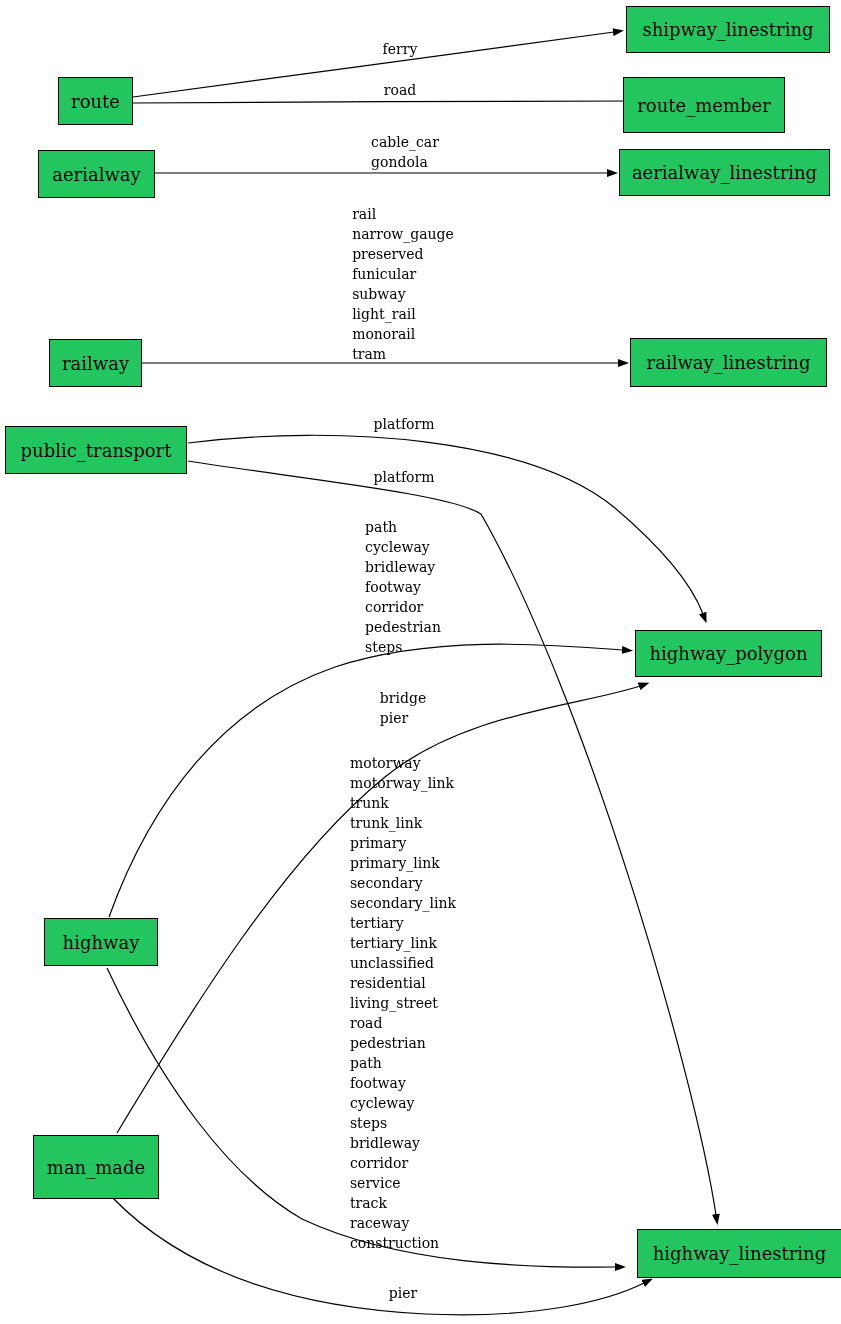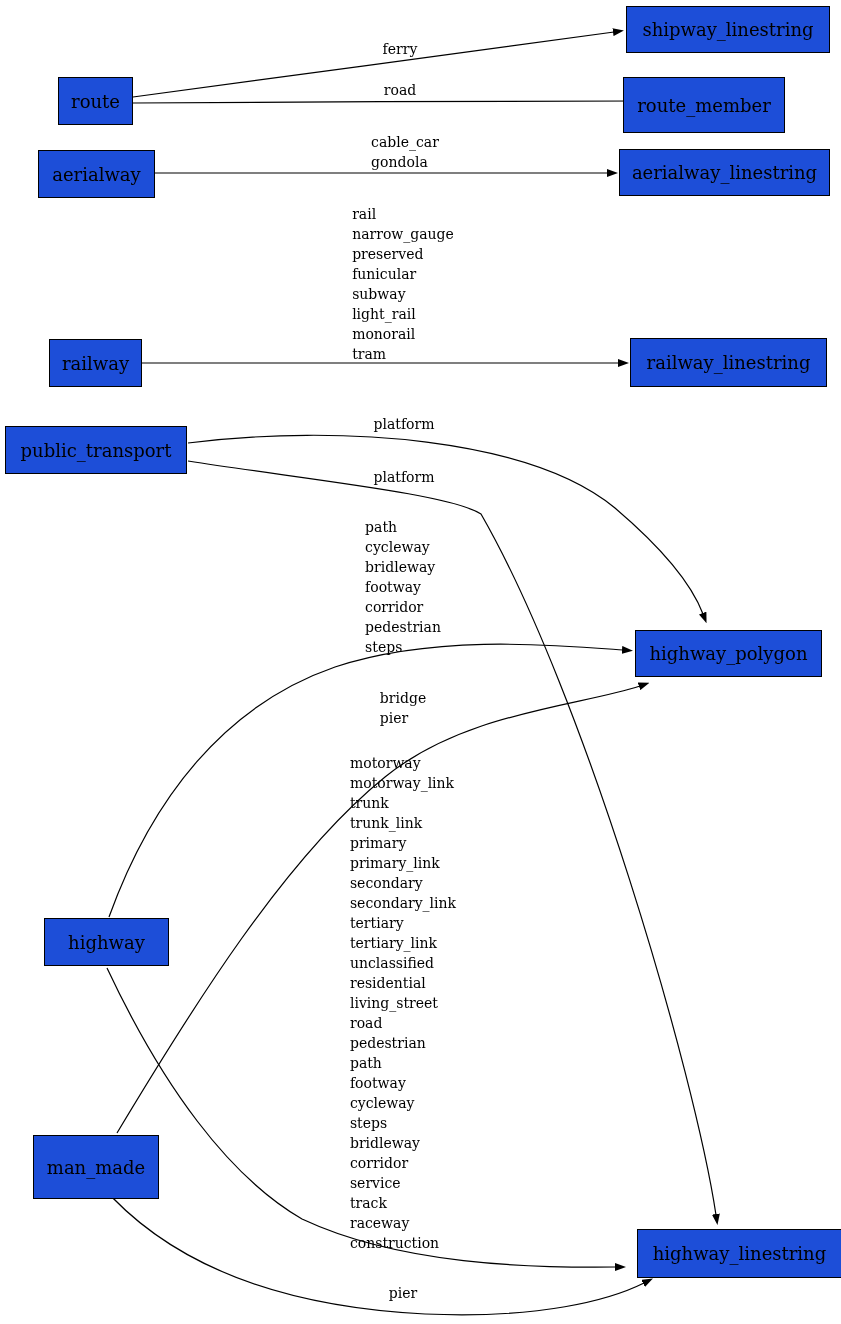--- a/index.html
+++ b/index.html
@@ -24,21 +24,21 @@
   }
   .edge {
     fill: none;
     stroke: #000000;
     stroke-width: 1.2;
   }
   .node {
     position: absolute;
     box-sizing: border-box;
     border: 1px solid #000000;
-    background: #1d4ed8;
+    background: #22c55e;
     display: flex;
     align-items: center;
     justify-content: center;
     font-size: 18px;
     color: #000000;
     white-space: nowrap;
   }
   .edge-label {
     position: absolute;
     transform: translate(-50%, -50%);
@@ -77,21 +77,21 @@
       </div>
       <div class="node" style="left: 38px; top: 150px; width: 117px; height: 48px;">
         <span>aerialway</span>
       </div>
       <div class="node" style="left: 49px; top: 339px; width: 93px; height: 48px;">
         <span>railway</span>
       </div>
       <div class="node" style="left: 5px; top: 426px; width: 182px; height: 48px;">
         <span>public_transport</span>
       </div>
-      <div class="node" style="left: 44px; top: 918px; width: 125px; height: 48px;">
+      <div class="node" style="left: 44px; top: 918px; width: 114px; height: 48px;">
         <span>highway</span>
       </div>
       <div class="node" style="left: 33px; top: 1135px; width: 126px; height: 64px;">
         <span>man_made</span>
       </div>
       <div class="node" style="left: 626px; top: 6px; width: 204px; height: 47px;">
         <span>shipway_linestring</span>
       </div>
       <div class="node" style="left: 623px; top: 77px; width: 162px; height: 56px;">
         <span>route_member</span>

